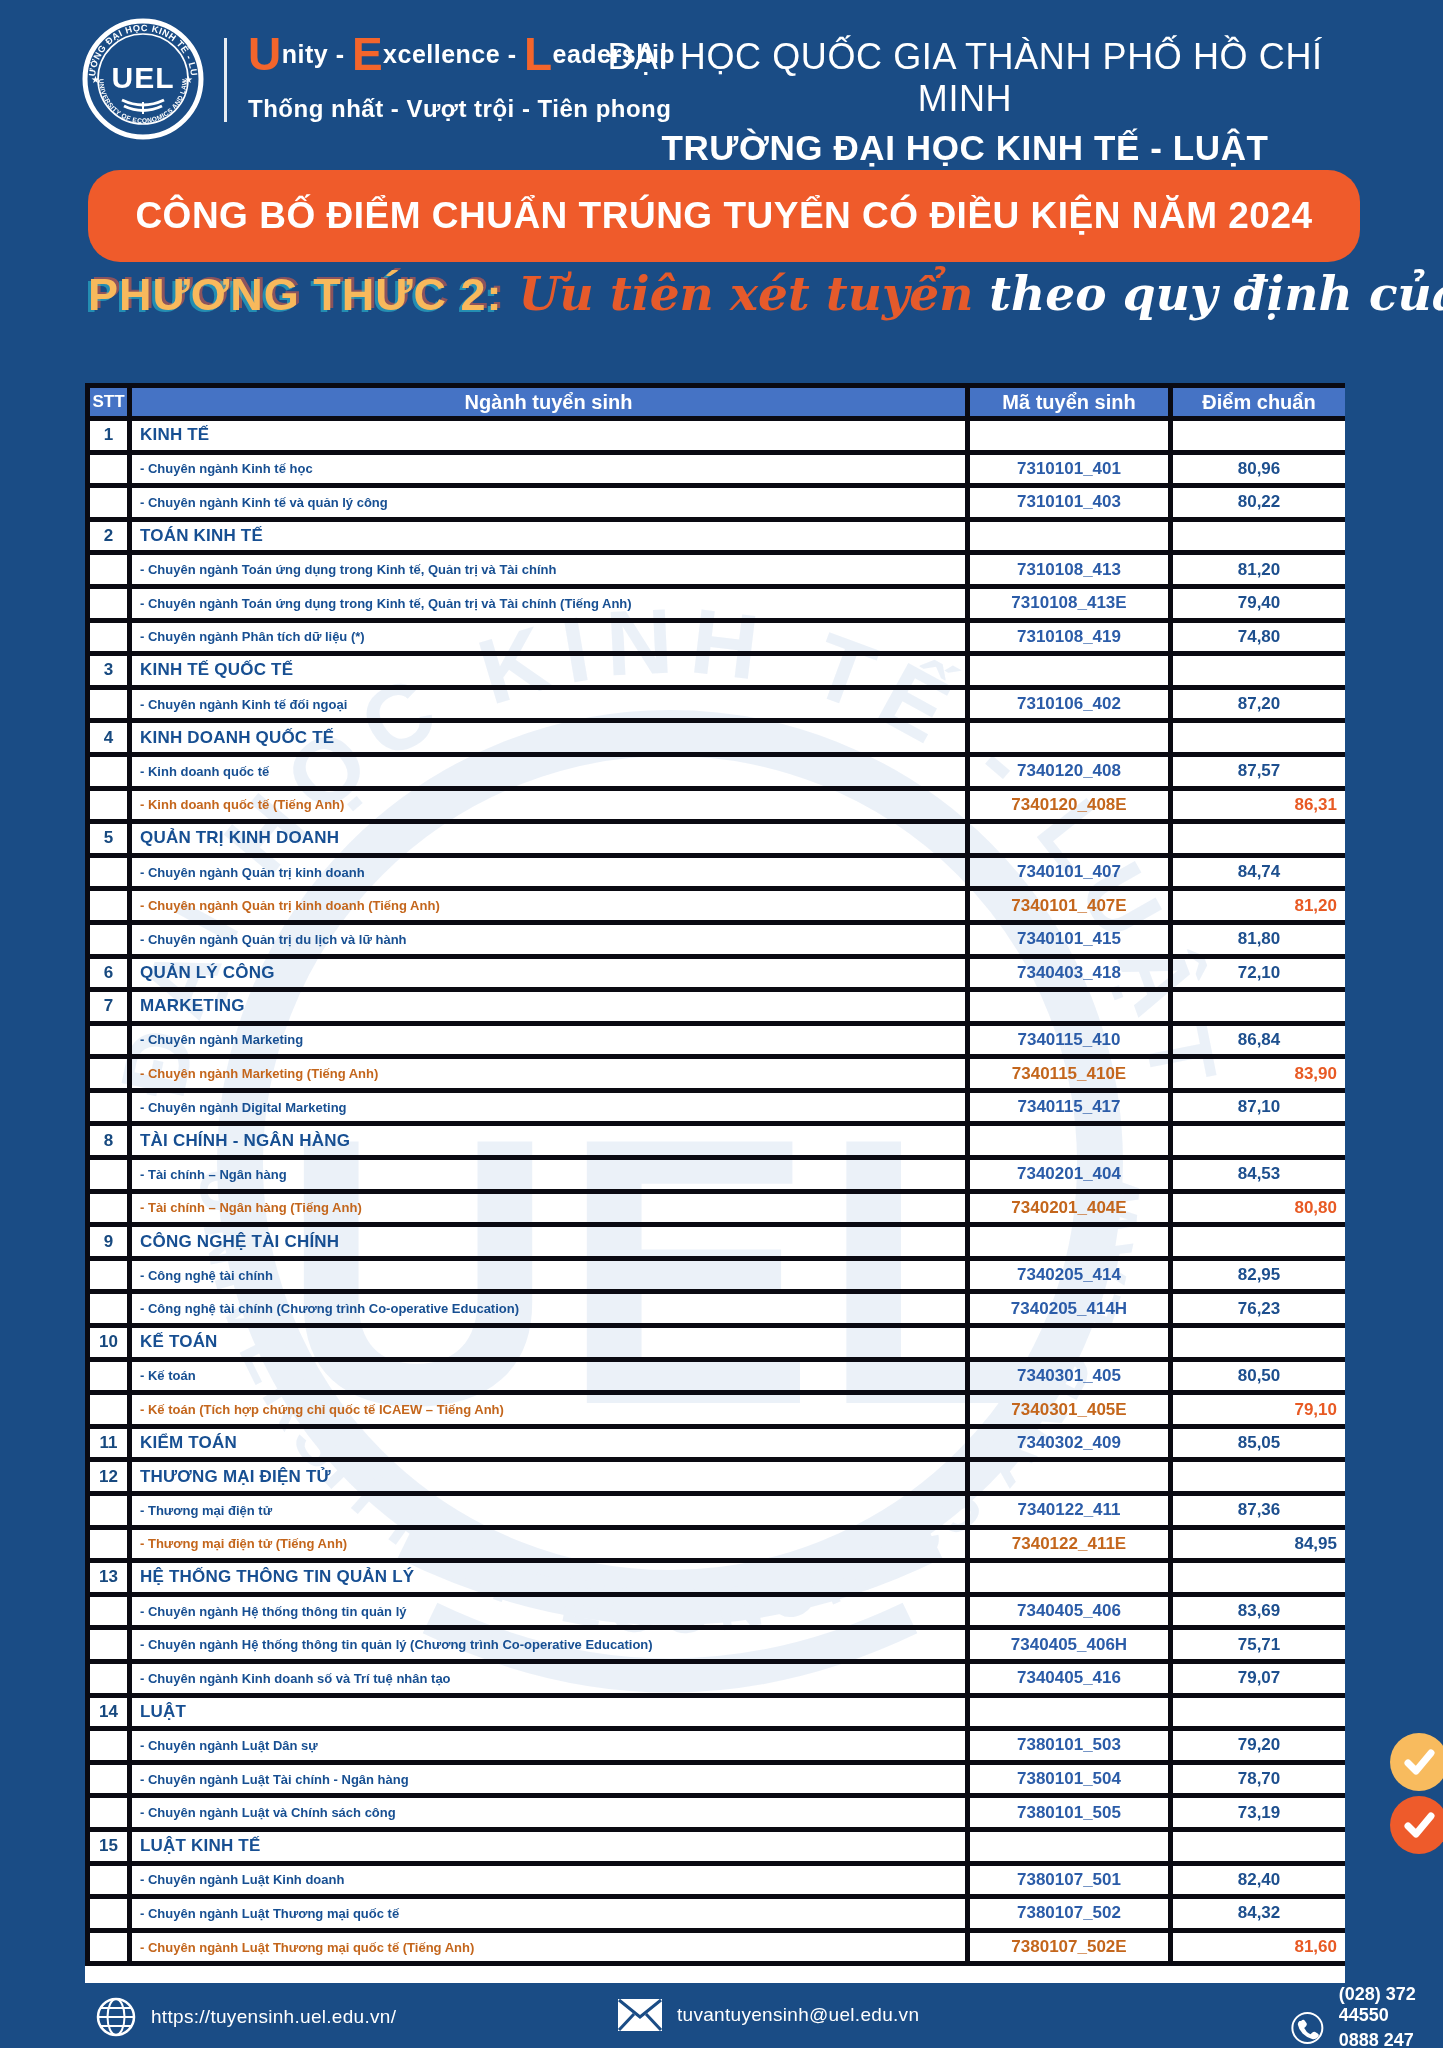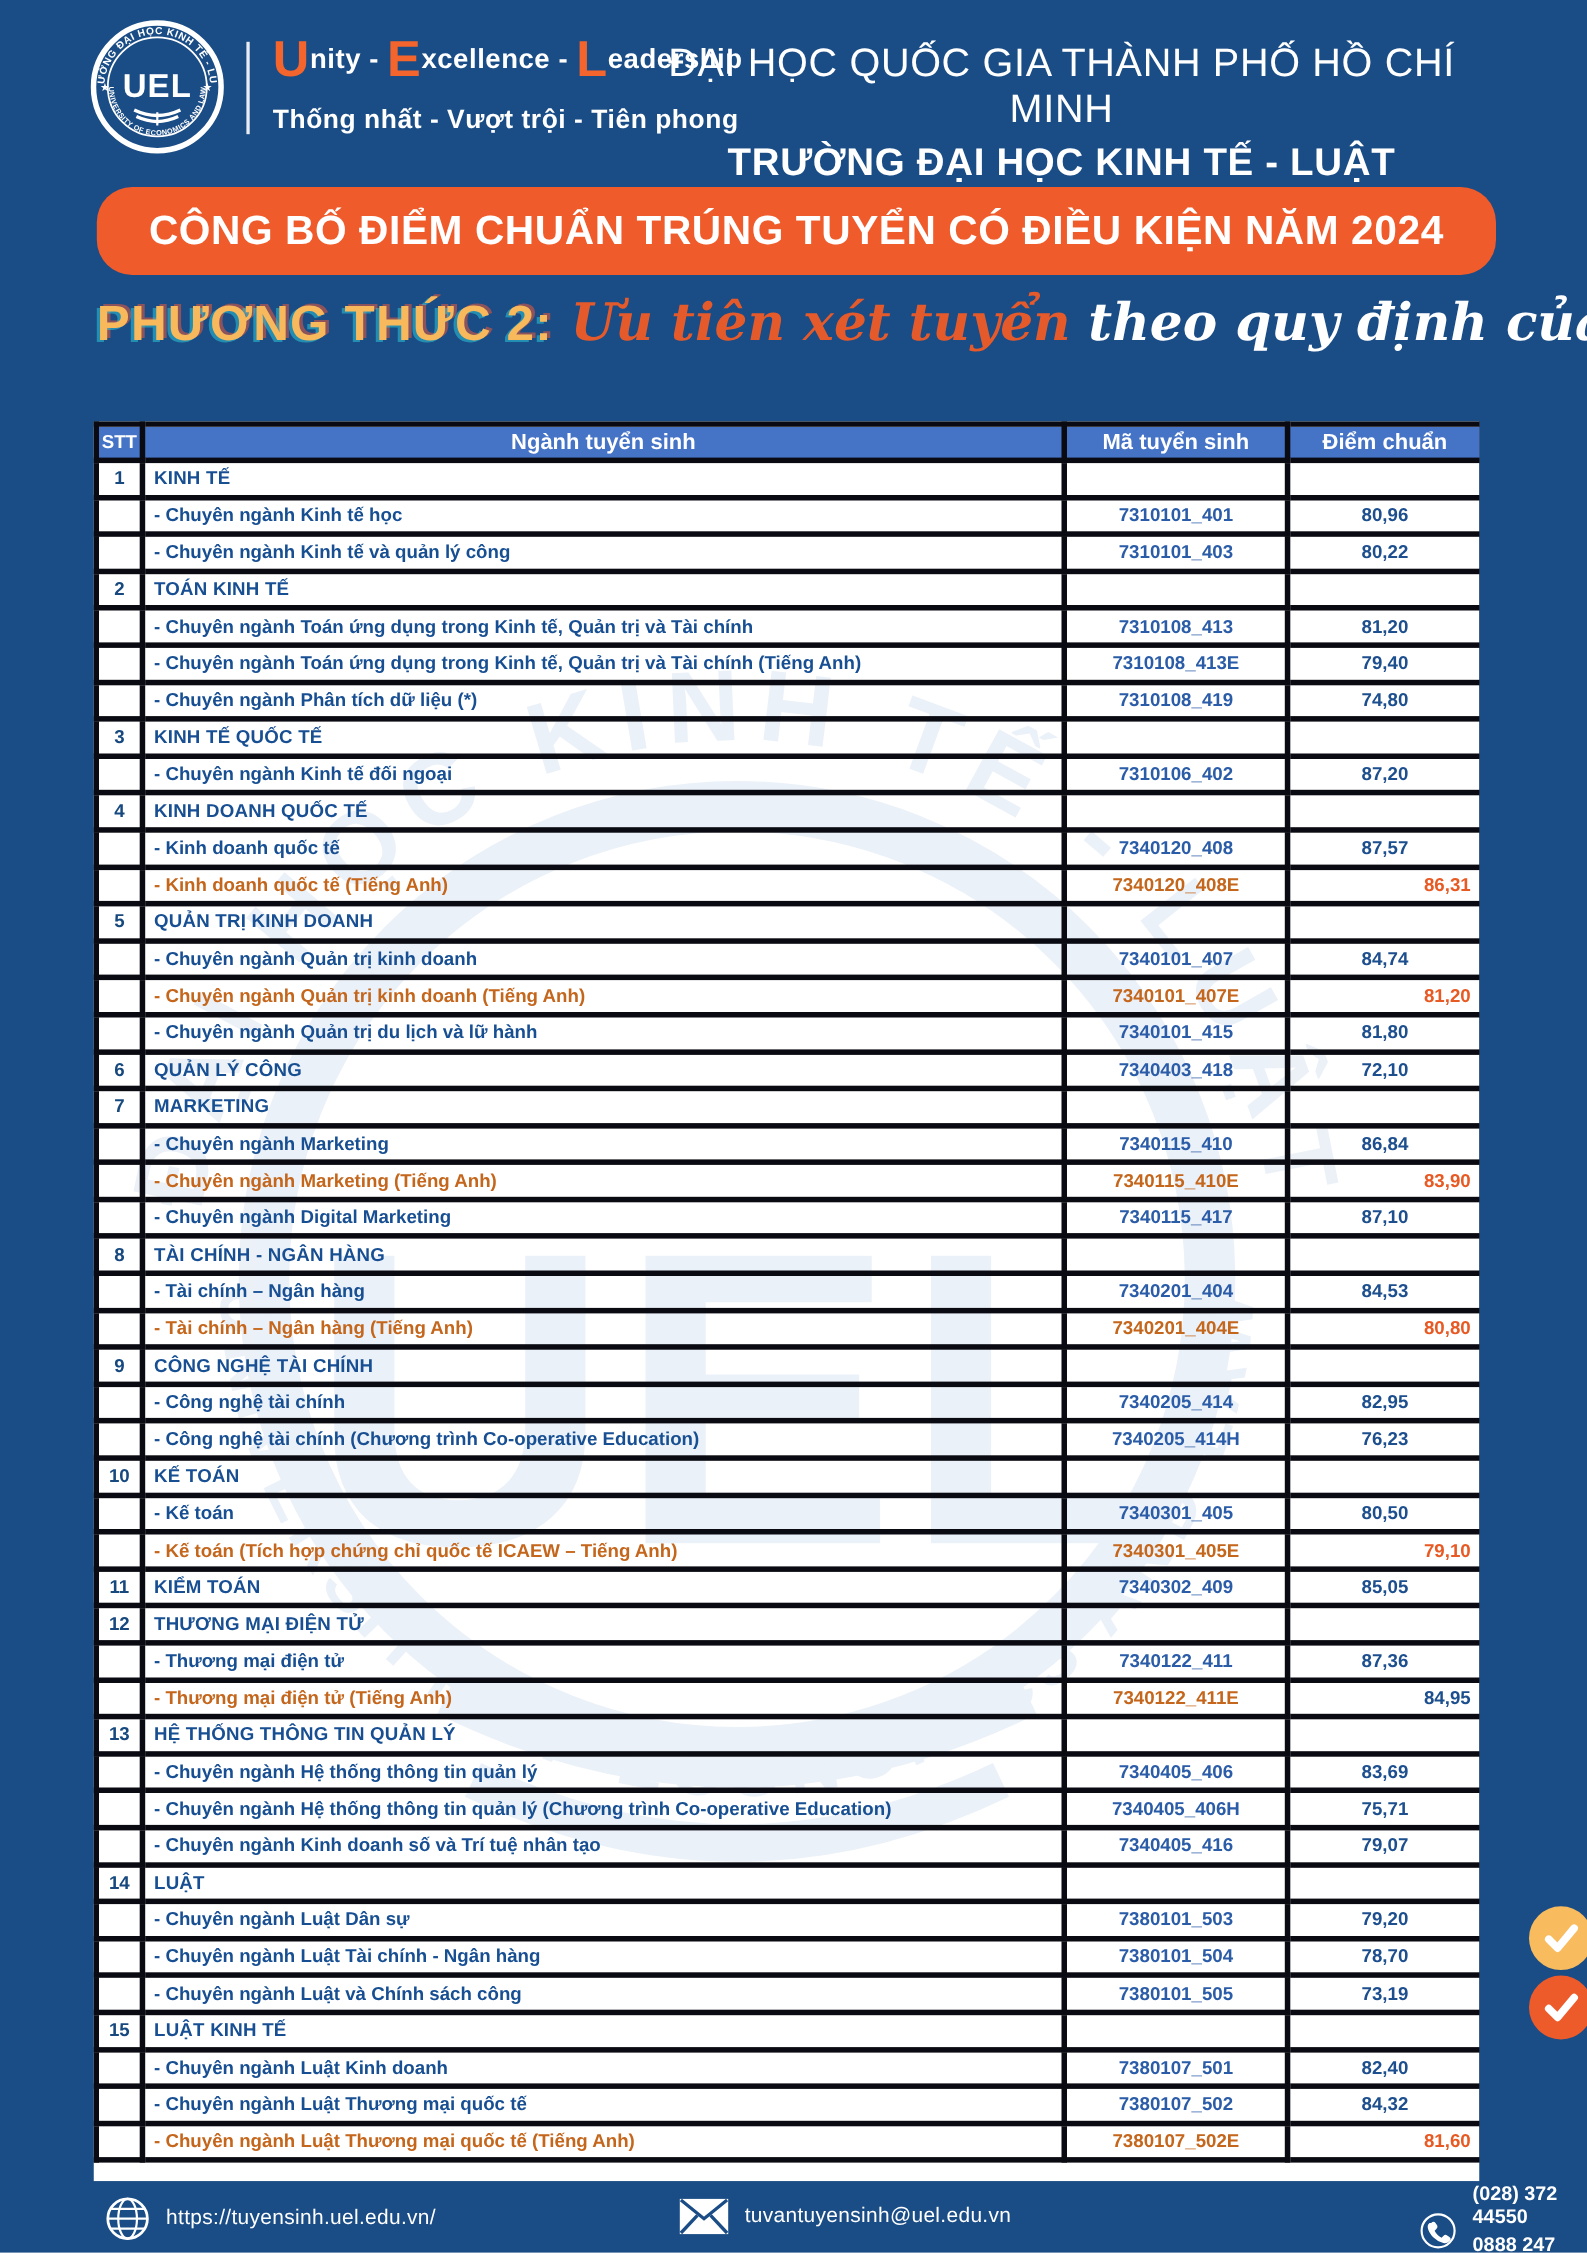--- a/index.html
+++ b/index.html
@@ -11,42 +11,42 @@
   .hdr-divider{position:absolute;left:224px;top:38px;width:3px;height:84px;background:#fff;opacity:.9;}
   .slogan{position:absolute;left:248px;top:40px;white-space:nowrap;}
   .slogan-en{color:#fff;font-weight:bold;font-size:25px;letter-spacing:.5px;}
   .slogan-en .big{color:#F3652C;font-size:46px;font-weight:800;vertical-align:-7px;line-height:0;}
   .slogan-vi{color:#fff;font-weight:bold;font-size:24px;margin-top:26px;letter-spacing:.5px;}
   .org{position:absolute;left:560px;top:36px;width:810px;text-align:center;color:#fff;}
   .org-1{font-size:36px;letter-spacing:.6px;}
   .org-2{font-size:35px;font-weight:800;margin-top:8px;letter-spacing:.6px;}
 
   
-  .banner{position:absolute;left:88px;top:170px;width:1272px;height:80px;background:#EF5B2B;
+  .banner{position:absolute;left:88px;top:170px;width:1272px;height:92px;background:#EF5B2B;
           border-radius:32px;display:flex;align-items:center;justify-content:center;}
   .banner-text{color:#fff;font-size:37px;font-weight:800;letter-spacing:.5px;}
 
   
   .subtitle{position:absolute;left:88px;top:266px;width:1300px;display:flex;align-items:baseline;gap:16px;white-space:nowrap;}
   .sub-method{color:#F8B95C;font-size:45px;font-weight:800;letter-spacing:1px;
               text-shadow:-3px 2px 0 rgba(46,196,215,.55),3px -2px 0 rgba(235,90,60,.55);}
   .sub-hl{color:#E55A2B;font-family:"DejaVu Serif",serif;font-style:italic;font-weight:bold;font-size:47px;}
   .sub-rest{color:#fff;font-family:"DejaVu Serif",serif;font-style:italic;font-weight:bold;font-size:47px;}
 
   
   .table-wrap{position:absolute;left:85px;top:383px;width:1260px;height:1600px;overflow:hidden;}
   .table-backing{position:absolute;inset:0;background:#fff;z-index:0;}
   .watermark{position:absolute;left:0;top:0;z-index:1;opacity:.55;pointer-events:none;}
   table.score-table{position:relative;z-index:2;border-collapse:collapse;table-layout:fixed;width:1260px;}
   .score-table th,.score-table td{border:5px solid #0A0A12;overflow:hidden;white-space:nowrap;}
   .score-table th{background:#4573C5;color:#fff;font-size:20px;font-weight:800;height:28px;padding:0 4px;text-align:center;}
   .score-table th.h-stt{font-size:17px;padding:0;}
   .score-table td{height:28.6px;background:transparent;padding:0 8px;font-weight:bold;}
   td.c-stt{text-align:center;color:#17497F;font-size:17px;padding:0;}
-  td.c-name{color:#174F92;font-size:17px;}
+  td.c-name{color:#174F92;font-size:13px;}
   tr.cat td.c-name{font-size:17px;letter-spacing:.2px;}
   td.c-code{text-align:center;color:#2B5CA8;font-size:17px;font-weight:800;}
   td.c-score{text-align:center;color:#1D4F8E;font-size:17px;font-weight:800;}
   tr.orange td.c-name,tr.orange td.c-code{color:#C4661C;}
   tr.orange td.c-score{color:#E85A24;text-align:right;}
   tr.orange.score-blue td.c-score{color:#1D4F8E;}
 
   
   .badge{position:absolute;width:58px;height:58px;border-radius:50%;display:flex;align-items:center;justify-content:center;}
   .badge-1{left:1390px;top:1733px;background:#F8BB5E;}

